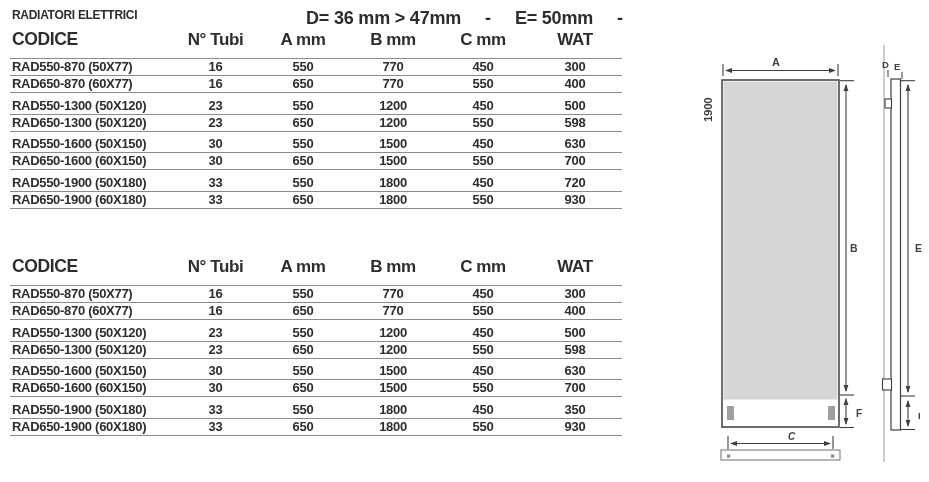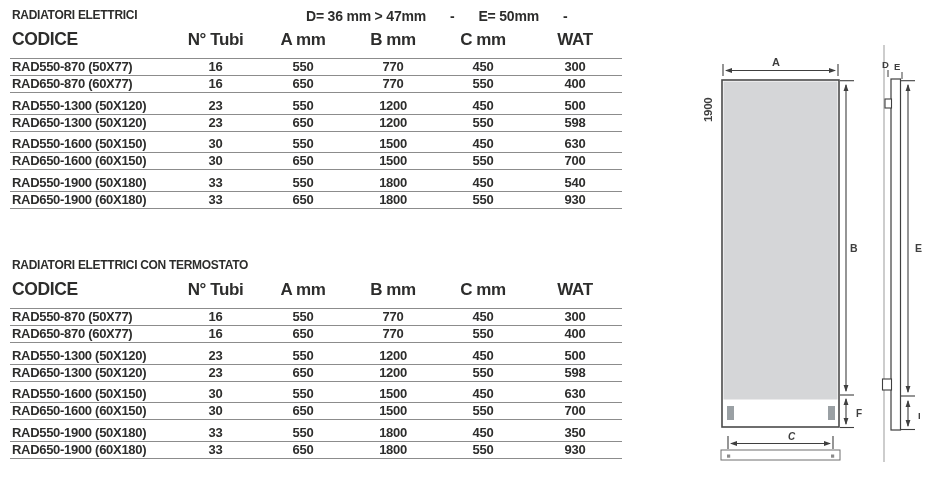--- a/index.html
+++ b/index.html
@@ -20,21 +20,21 @@
   .page{position:absolute;inset:0;}
   .tbl-section{position:absolute;left:10px;width:614px;}
   #section-1{top:6px;}
   #section-2{top:256px;}
   .tbl-title{
     font-size:12px;font-weight:700;letter-spacing:-0.3px;
     line-height:18px;margin:0 0 5px 2px;white-space:nowrap;
   }
   .legend{
     position:absolute;left:296px;top:2px;display:flex;align-items:baseline;gap:0;
-    font-size:14px;font-weight:700;letter-spacing:-0.2px;white-space:nowrap;
+    font-size:18px;font-weight:700;letter-spacing:-0.2px;white-space:nowrap;
   }
   .legend .item{display:inline-block;}
   .legend .sep{display:inline-block;margin:0 24px;font-weight:700;}
   table.spec-table{
     border-collapse:collapse;table-layout:fixed;width:612px;
   }
   table.spec-table col.c1{width:163px;}
   table.spec-table col.c2{width:85px;}
   table.spec-table col.c3{width:90px;}
   table.spec-table col.c4{width:90px;}
@@ -152,36 +152,35 @@
           </tr>
           <tr class="spacer">
             <td colspan="6"></td>
           </tr>
           <tr>
             <td class="col-code">RAD550-1900 (50X180)</td>
             <td>33</td>
             <td>550</td>
             <td>1800</td>
             <td>450</td>
-            <td>540</td>
+            <td>720</td>
           </tr>
           <tr>
             <td class="col-code">RAD650-1900 (60X180)</td>
             <td>33</td>
             <td>650</td>
             <td>1800</td>
             <td>550</td>
             <td>930</td>
           </tr>
         </tbody>
     </table>
   </div>
 
   <div class="tbl-section" id="section-2">
-    <div class="tbl-title">RADIATORI ELETTRICI CON TERMOSTATO</div>
     <table class="spec-table">
       <colgroup>
           <col class="c1">
           <col class="c2">
           <col class="c3">
           <col class="c4">
           <col class="c5">
           <col class="c6">
         </colgroup>
       <thead>

